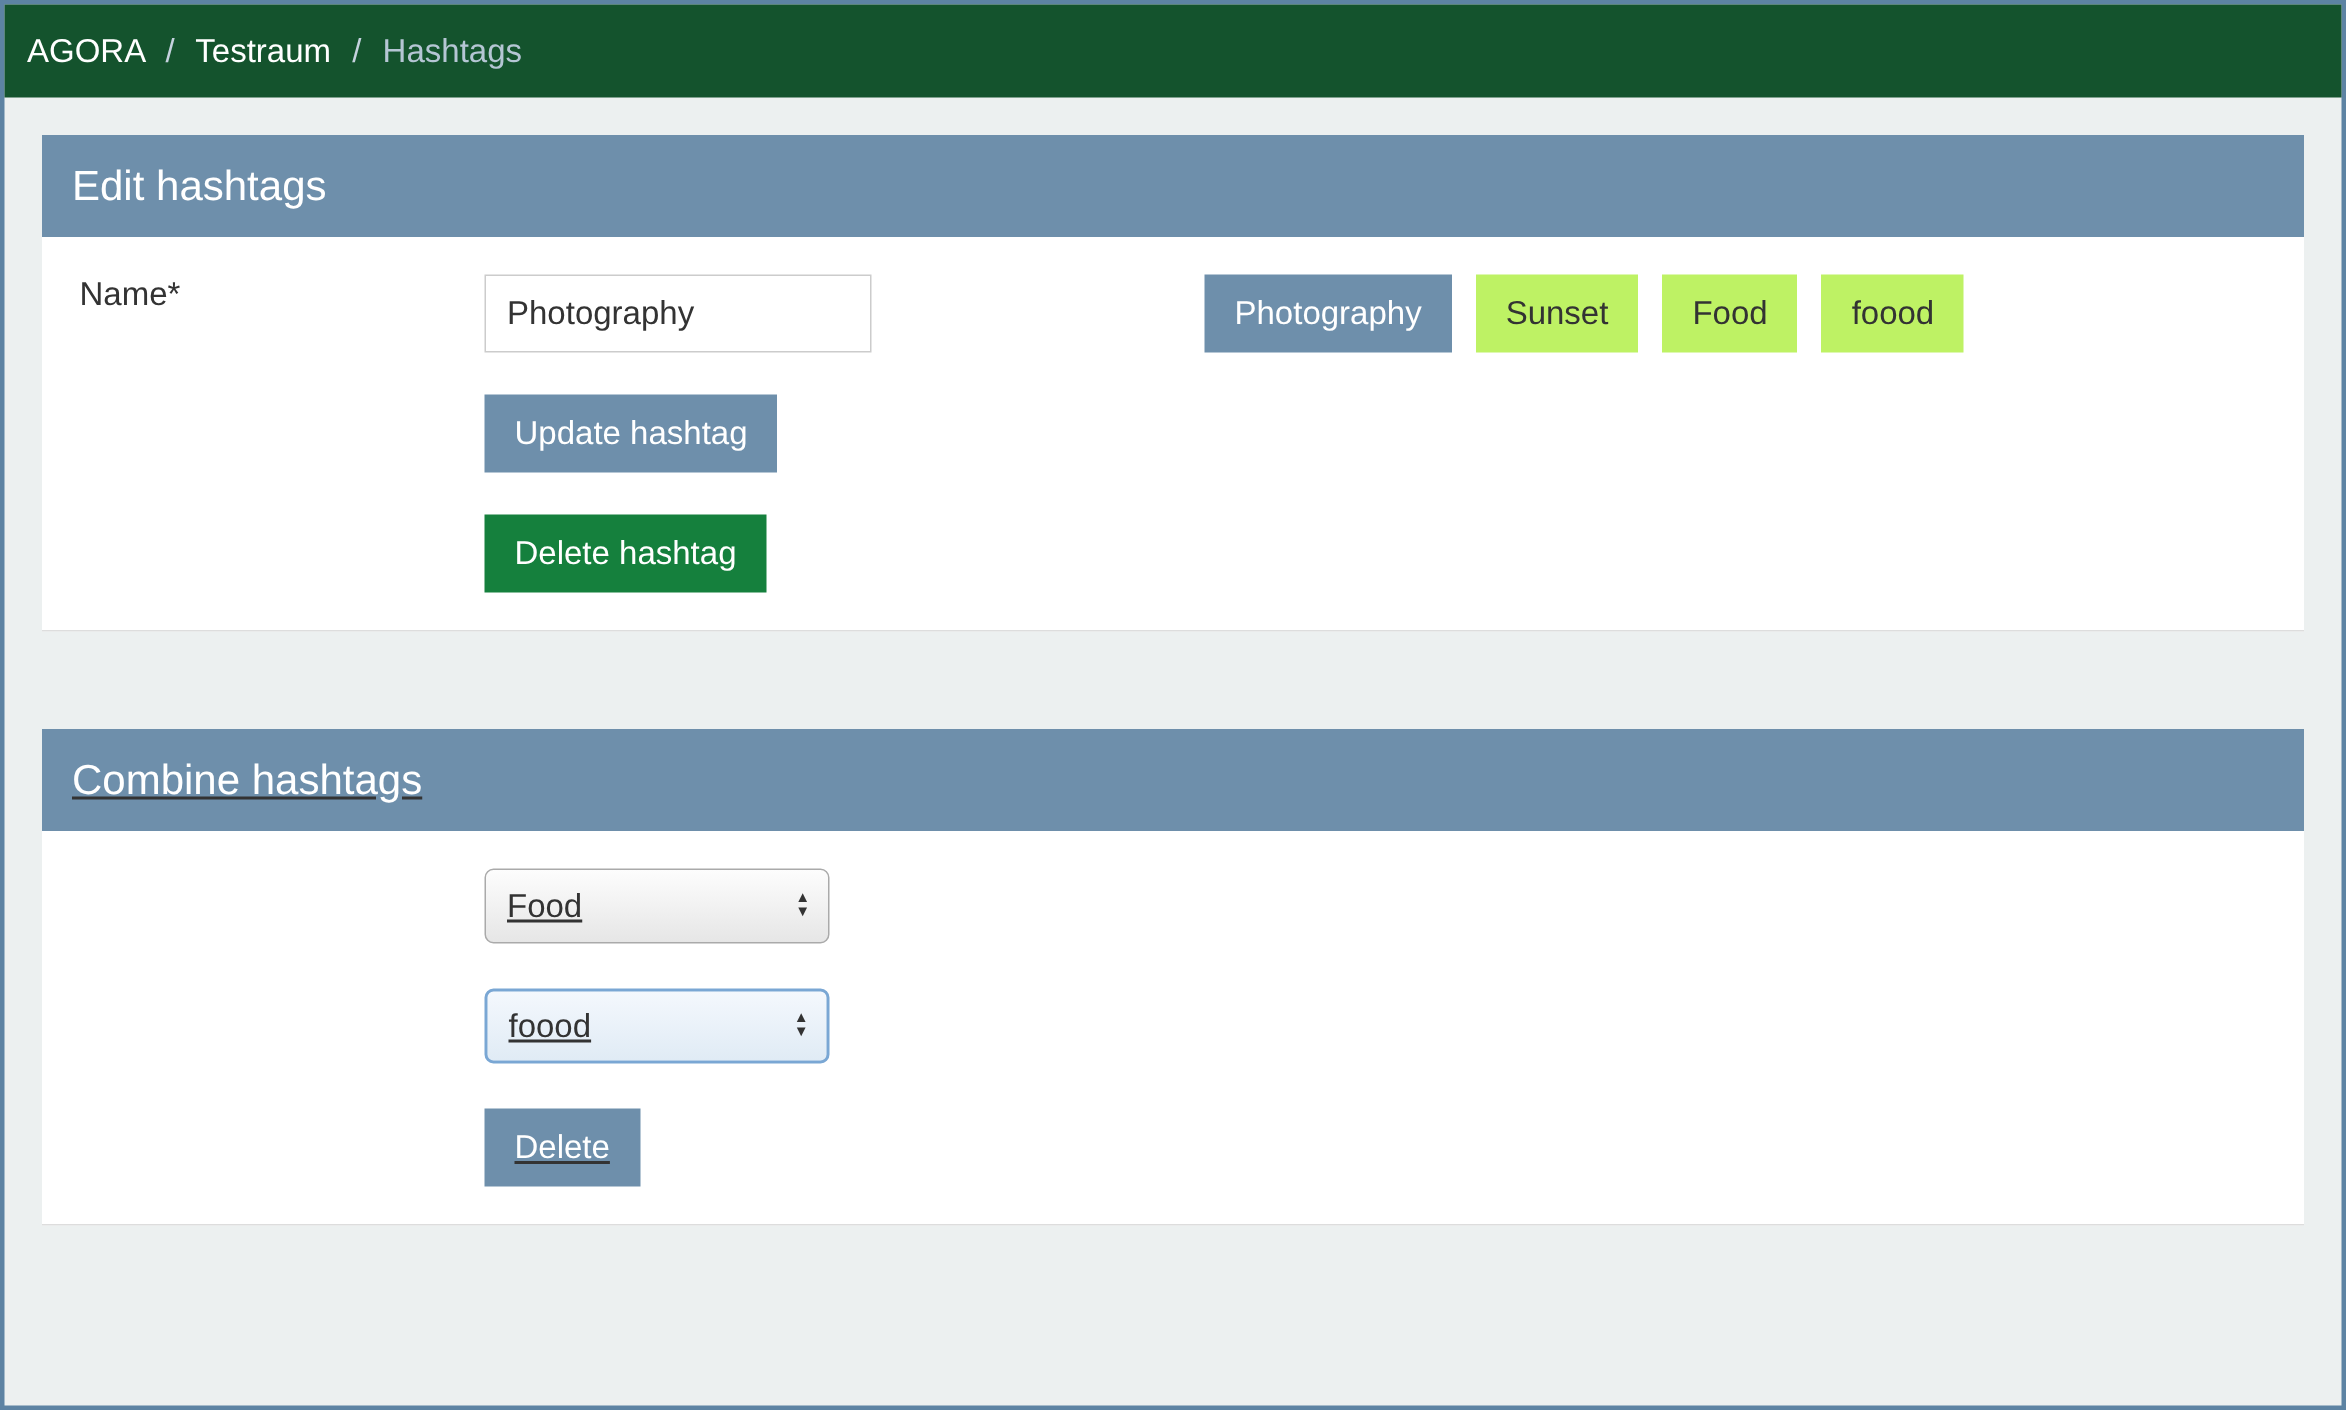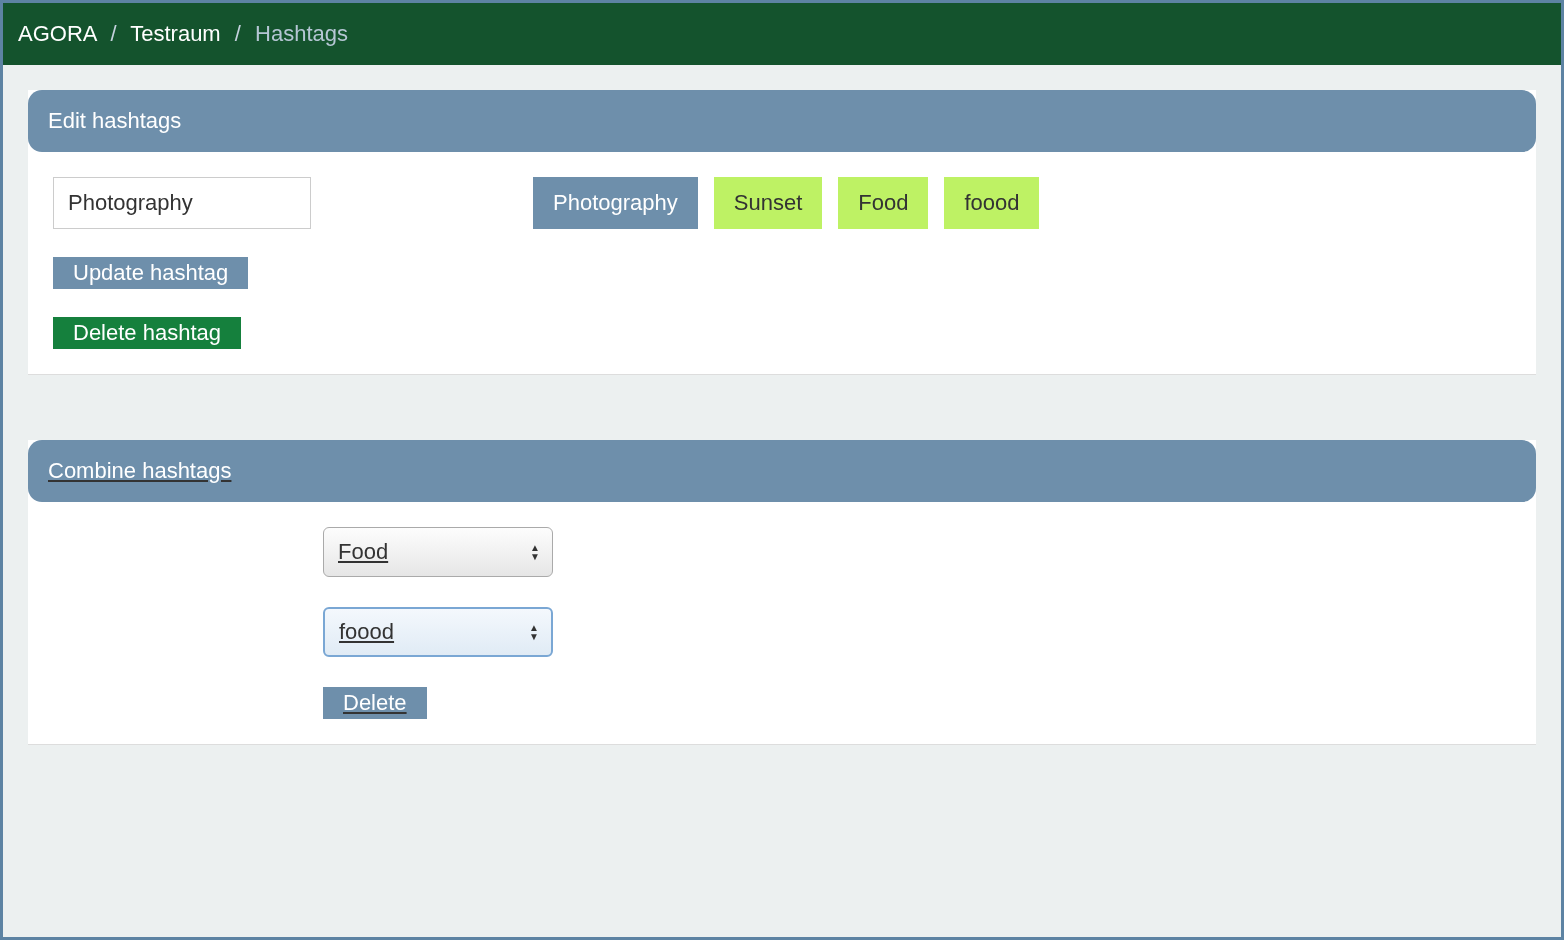--- a/index.html
+++ b/index.html
@@ -37,24 +37,23 @@
       padding: 25px;
     }
     .panel {
       margin-bottom: 65px;
       background: #fff;
       border-bottom: 1px solid #ddd;
     }
     .panel-header {
       background: #6e8fab;
       color: #fff;
-      font-size: 22px;
+      font-size: 28px;
       font-weight: 400;
       padding: 18px 20px;
-      border-radius: 14px;
     }
     .panel-body {
       padding: 25px;
     }
     .form-row {
       display: flex;
     }
     .left-col {
       width: 270px;
       flex-shrink: 0;
@@ -75,21 +74,21 @@
       font-size: 22px;
       padding: 12px 14px;
       border: 1px solid #ccc;
       background: #fff;
       color: #333;
       font-family: inherit;
     }
     .btn {
       display: inline-block;
       font-size: 22px;
-      padding: 3px 20px;
+      padding: 13px 20px;
       border: none;
       color: #fff;
       cursor: pointer;
       font-family: inherit;
       text-align: center;
     }
     .btn-primary {
       background: #6e8fab;
     }
     .btn-danger {
@@ -166,20 +165,23 @@
     <span class="breadcrumb-sep">/</span>
     <span class="breadcrumb-current">Hashtags</span>
   </div>
 
   <div class="page-body">
 
     <div class="panel">
       <div class="panel-header">Edit hashtags</div>
       <div class="panel-body">
         <div class="form-row">
+          <div class="left-col">
+            <span class="label">Name*</span>
+          </div>
           <div class="mid-col">
             <input type="text" class="text-input" value="Photography" style="">
             <div class="action-group">
               <button class="btn btn-primary">Update hashtag</button>
               <button class="btn btn-danger">Delete hashtag</button>
             </div>
           </div>
           <div class="right-col">
             <div class="tag-group">
               <button class="btn tag-btn btn-active">Photography</button>

